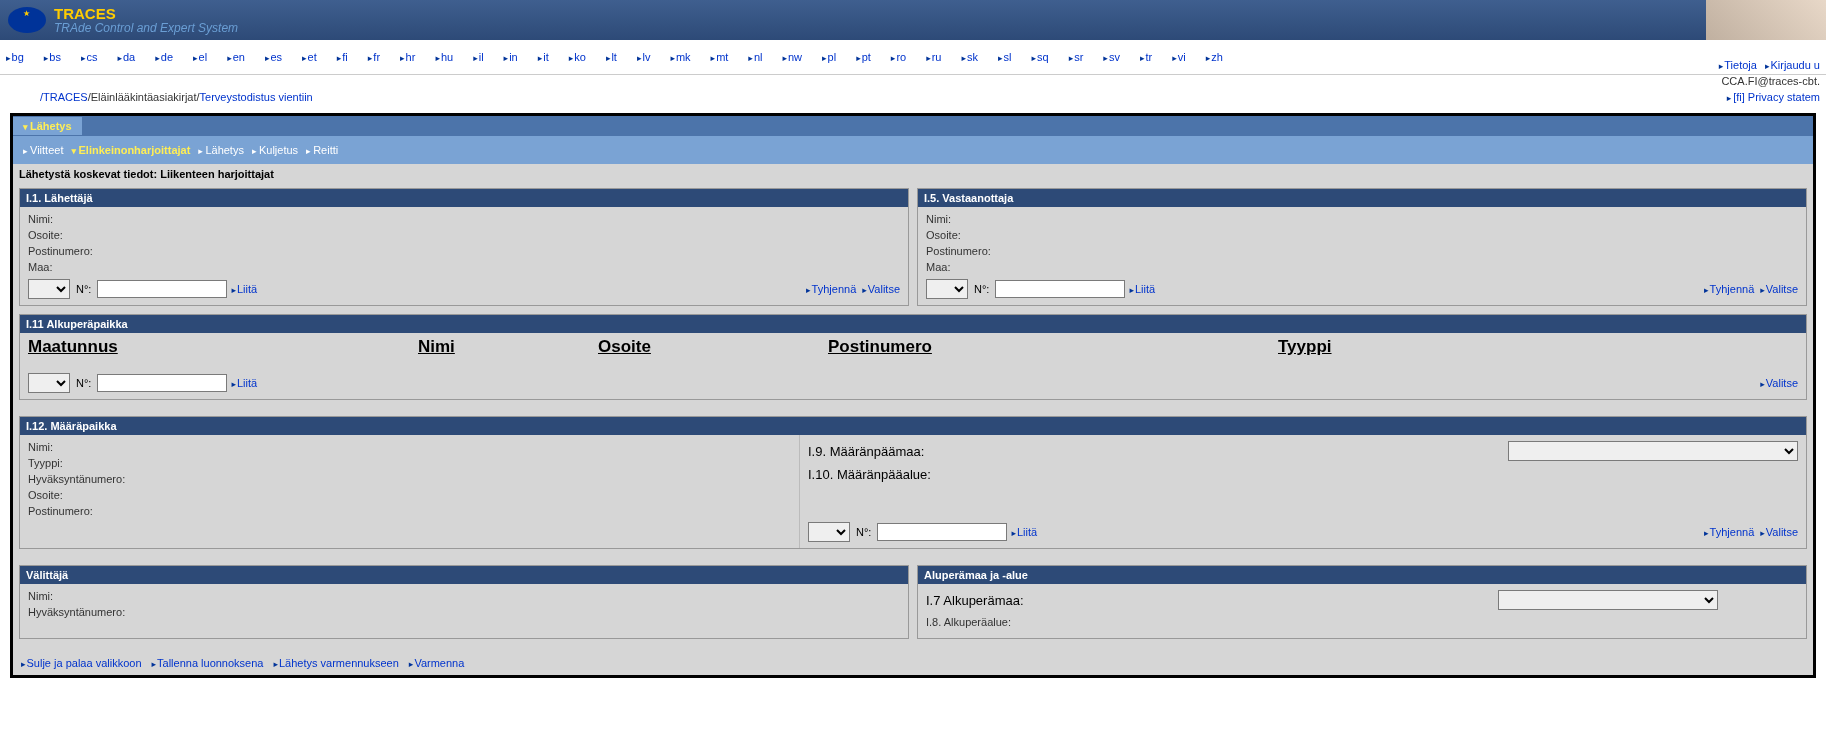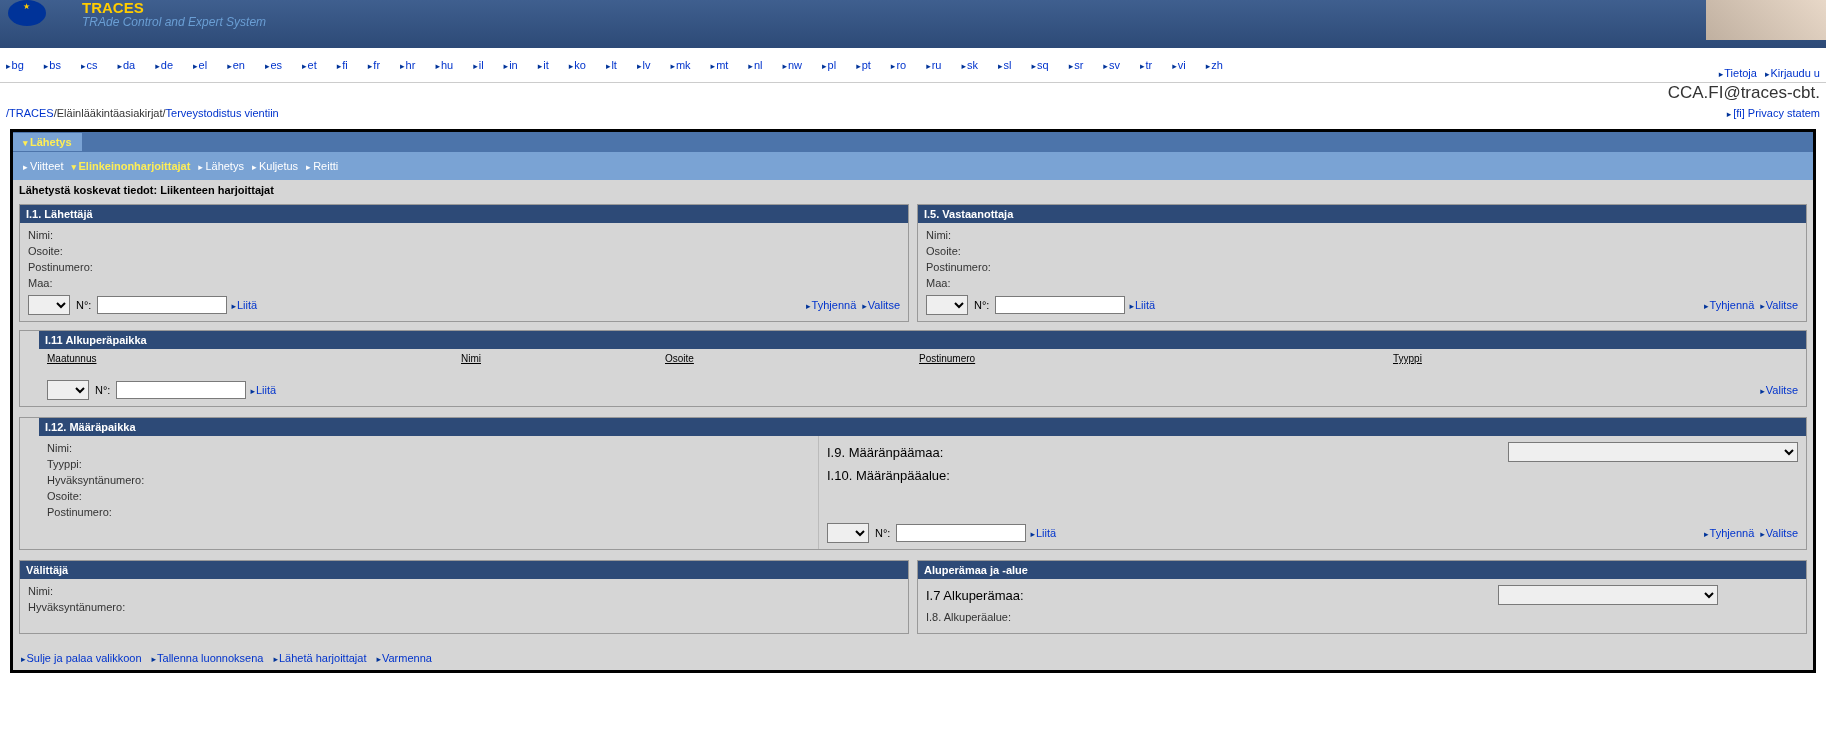--- a/index.html
+++ b/index.html
@@ -1,62 +1,62 @@
 <!DOCTYPE html>
 <html><head>
 <meta charset="utf-8">
 <style>
 * { box-sizing: border-box; margin: 0; padding: 0; }
 body { font-family: Verdana, Arial, sans-serif; font-size: 11px; background: #fff; color: #000; width: 1826px; }
-.header { background: linear-gradient(#3f5f8f, #2d4a77); height: 48px; display: flex; align-items: flex-start; padding: 0 8px; position: relative; gap: 28px; }
+.header { background: linear-gradient(#3f5f8f, #2d4a77); height: 40px; display: flex; align-items: center; padding: 0 8px; position: relative; }
 .eu-flag { width: 38px; height: 26px; background: #003399; border-radius: 50%; position: relative; margin-right: 8px; }
 .eu-flag::before { content: '★'; position: absolute; color: #ffcc00; font-size: 8px; top: 2px; left: 15px; }
 .header-title { color: #ffcc00; font-weight: bold; font-size: 15px; line-height: 1; }
 .header-sub { color: #6a9ed4; font-size: 12px; font-style: italic; }
 .header-img { position: absolute; right: 0; top: 0; width: 120px; height: 40px; background: linear-gradient(45deg, #c0b0a0, #e8d8c8); }
 .langbar { background: #fff; padding: 3px 6px; border-bottom: 1px solid #ccc; display: flex; align-items: center; justify-content: space-between; }
 .lang-list { display: flex; gap: 20px; flex-wrap: wrap; }
 .lang-item { color: #0033cc; text-decoration: none; font-size: 11px; cursor: pointer; }
 .lang-item::before { content: '▸'; color: #003399; margin-right: 1px; font-size: 9px; }
 .top-links { display: flex; gap: 8px; }
 .top-links a { color: #0033cc; text-decoration: none; margin-top: 16px; }
 .breadcrumb { padding: 4px 6px; font-size: 11px; }
 .breadcrumb a { color: #0033cc; text-decoration: none; }
 .breadcrumb span { color: #333; }
-.user-line { text-align: right; padding: 0 6px; font-size: 17px; color: #333; }
+.user-line { text-align: right; padding: 0 6px; font-size: 11px; color: #333; }
 .privacy { text-align: left; padding: 0 6px; }
 .privacy a { color: #0033cc; text-decoration: none; font-size: 11px; }
 .privacy a::before { content: '▸'; margin-right: 2px; font-size: 9px; color: #003399; }
 .main { margin: 6px 10px; border: 3px solid #000000; background: #d6d6d6; }
 .tabbar1 { background: #4c74aa; height: 20px; display: flex; align-items: center; }
 .tab1 { background: #7aa3d4; color: #ffee55; padding: 3px 10px; font-weight: bold; font-size: 11px; cursor: pointer; }
 .tab1::before { content: '▾ '; font-size: 9px; }
 .tabbar2 { background: #7aa3d4; height: 28px; display: flex; align-items: center; gap: 8px; padding: 0 10px; }
 .tab2 { color: #fff; font-size: 11px; cursor: pointer; }
 .tab2::before { content: '▸ '; font-size: 9px; }
 .tab2.active { color: #ffee55; font-weight: bold; }
 .tab2.active::before { content: '▾ '; }
 .section-label { font-weight: bold; padding: 4px 6px; font-size: 11px; background: #d6d6d6; }
 .panels { padding: 4px 6px; }
 .row2 { display: flex; gap: 8px; margin-bottom: 8px; }
 .panel { flex: 1; border: 1px solid #999; background: #d6d6d6; }
-.panel-full { border: 1px solid #999; background: #d6d6d6; margin-bottom: 10px; padding-left: 19px; }
+.panel-full { border: 1px solid #999; background: #d6d6d6; margin-bottom: 16px; }
 .panel-head { background: #2d4a77; color: #fff; font-weight: bold; padding: 3px 6px; font-size: 11px; }
 .panel-body { padding: 6px 8px; }
 .fld { margin-bottom: 4px; font-size: 11px; color: #333; }
 .action-row { display: flex; align-items: center; gap: 4px; margin-top: 6px; }
 .action-row .right { margin-left: auto; display: flex; gap: 6px; }
 select { font-size: 11px; height: 20px; border: 1px solid #7a7a7a; background: #efefef; }
 select.small { width: 42px; }
 select.wide { width: 290px; }
 select.mid { width: 220px; }
 input[type=text] { font-size: 11px; height: 18px; border: 1px solid #7a7a7a; padding: 0 2px; width: 130px; background: #fff; }
 .lnk { color: #0033cc; text-decoration: none; cursor: pointer; font-size: 11px; white-space: nowrap; }
 .lnk::before { content: '▸'; font-size: 9px; margin-right: 1px; color: #003399; }
-.thead-row { display: flex; padding: 4px 8px; font-size: 10px; font-weight: normal; gap: 24px; }
+.thead-row { display: flex; padding: 4px 8px; font-size: 17px; font-weight: bold; }
 .thead-row > div { text-decoration: underline; }
 .c1 { width: 390px; }
 .c2 { width: 180px; }
 .c3 { width: 230px; }
 .c4 { width: 450px; }
 .c5 { flex: 1; }
 .dest-body { display: flex; }
 .dest-left { width: 780px; padding: 6px 8px; border-right: 1px solid #bbb; }
 .dest-right { flex: 1; padding: 6px 8px; }
 .dest-row { display: flex; align-items: center; gap: 8px; margin-bottom: 6px; }
@@ -114,21 +114,21 @@
       <a class="lang-item">vi</a>
       <a class="lang-item">zh</a>
     </div>
   <div class="top-links">
     <a class="lnk">Tietoja</a>
     <a class="lnk">Kirjaudu u</a>
   </div>
 </div>
 <div class="user-line">CCA.FI@traces-cbt.</div>
 
-<div style="display:flex;justify-content:space-between;align-items:center;">
+<div style="display:flex;justify-content:space-between;align-items:center;padding-left:34px;">
   <div class="breadcrumb">
     <a>/TRACES</a><span>/</span><span>Eläinlääkintäasiakirjat</span><span>/</span><a>Terveystodistus vientiin</a>
   </div>
   <div class="privacy"><a>[fi] Privacy statem</a></div>
 </div>
 
 <div class="main">
   <div class="tabbar1">
     <div class="tab1">Lähetys</div>
   </div>
@@ -255,16 +255,16 @@
           </div>
           <div class="fld">I.8. Alkuperäalue:</div>
         </div>
       </div>
     </div>
   </div>
 
   <div class="bottom-actions">
     <a class="lnk">Sulje ja palaa valikkoon</a>
     <a class="lnk">Tallenna luonnoksena</a>
-    <a class="lnk">Lähetä harjoittajat</a>
+    <a class="lnk">Lähetys varmennukseen</a>
     <a class="lnk">Varmenna</a>
   </div>
 </div>
 
 </body></html>

